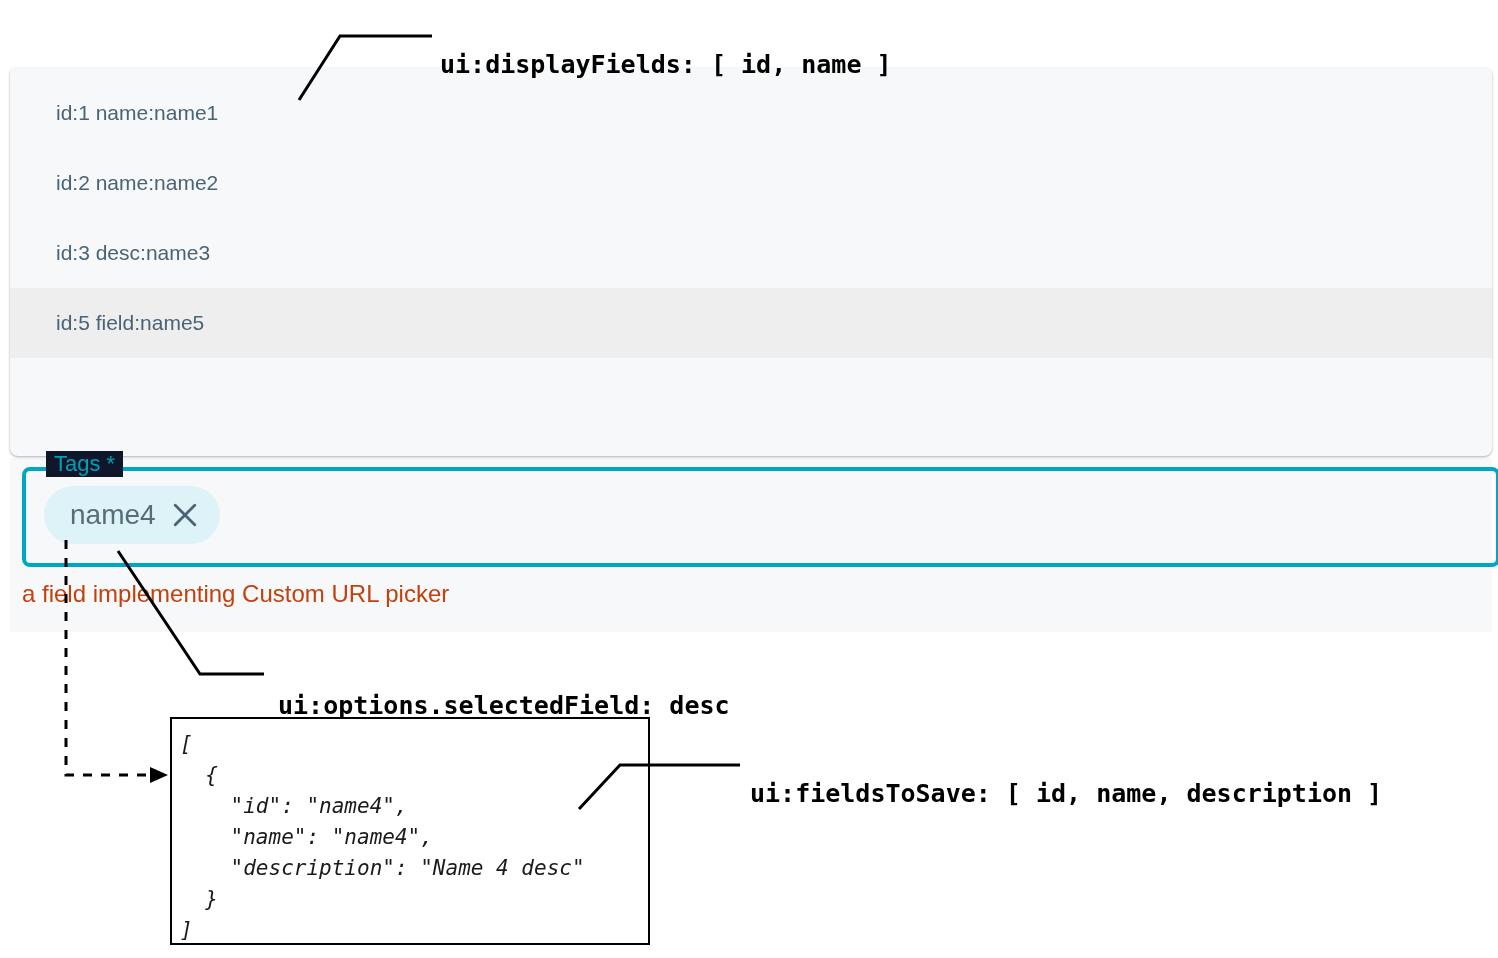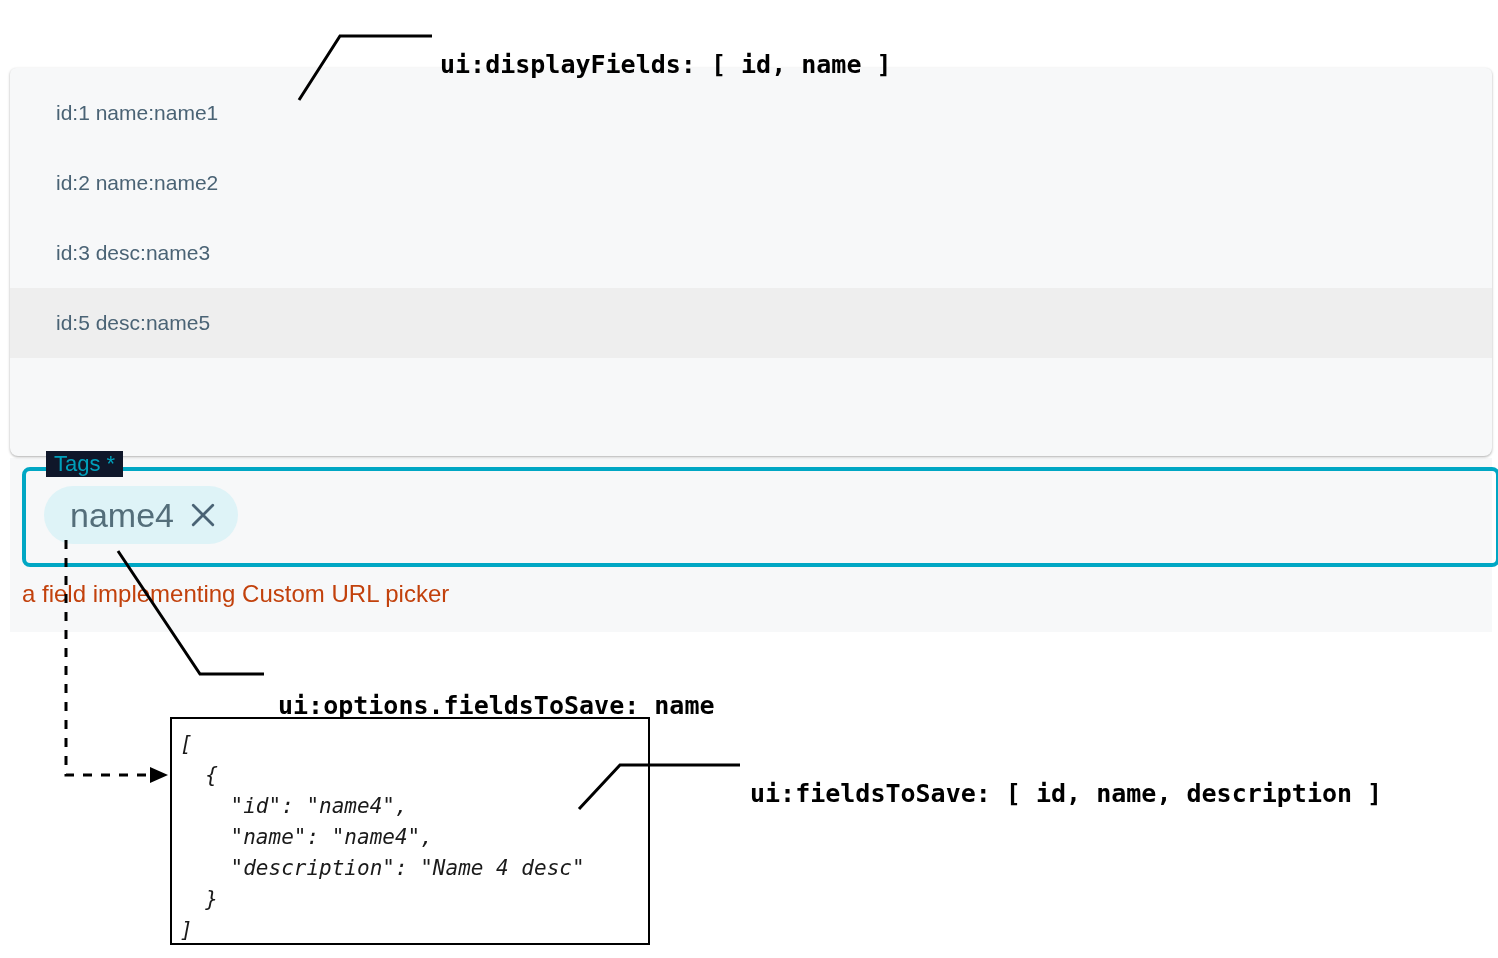--- a/index.html
+++ b/index.html
@@ -135,21 +135,21 @@
     display: flex;
     align-items: center;
     gap: 16px;
     padding: 0 22px 0 26px;
     border-radius: 29px;
     background: #def3f7;
     z-index: 15;
     cursor: pointer;
   }
   #tags-chip .chip-label {
-    font-size: 34px;
+    font-size: 28px;
     color: #546e7a;
     white-space: nowrap;
   }
   #tags-chip .chip-x {
     width: 26px;
     height: 26px;
     display: block;
     cursor: pointer;
   }
   #helper-text {
@@ -188,21 +188,21 @@
 </head>
 <body>
 
 <div id="canvas">
 
   <div id="picker-panel">
     <div class="picker-list">
       <div class="picker-item">id:1 name:name1</div>
       <div class="picker-item">id:2 name:name2</div>
       <div class="picker-item">id:3 desc:name3</div>
-      <div class="picker-item alt">id:5 desc:name5</div>
+      <div class="picker-item alt">id:5 field:name5</div>
     </div>
   </div>
 
   <div id="form-panel"></div>
 
   <div id="tags-field">
     <div id="tags-fieldset"></div>
     <div id="tags-legend">Tags *</div>
     <div id="tags-chip">
       <span class="chip-label">name4</span>
@@ -218,21 +218,21 @@
     <pre>[
   {
     "id": "name4",
     "name": "name4",
     "description": "Name 4 desc"
   }
 ]</pre>
   </div>
 
   <div class="anno" id="anno-display-fields">ui:displayFields: [ id, name ]</div>
-  <div class="anno" id="anno-selected-field">ui:options.fieldsToSave: name</div>
+  <div class="anno" id="anno-selected-field">ui:options.selectedField: desc</div>
   <div class="anno" id="anno-fields-to-save">ui:fieldsToSave: [ id, name, description ]</div>
 
   <svg id="leaders" viewBox="0 0 1498 958">
 
     <polyline points="299,100 340,36 432,36" fill="none" stroke="#000000" stroke-width="3"></polyline>
 
     <polyline points="118,551 200,674 264,674" fill="none" stroke="#000000" stroke-width="3"></polyline>
 
     <polyline points="579,809 620,765 740,765" fill="none" stroke="#000000" stroke-width="3"></polyline>
 

